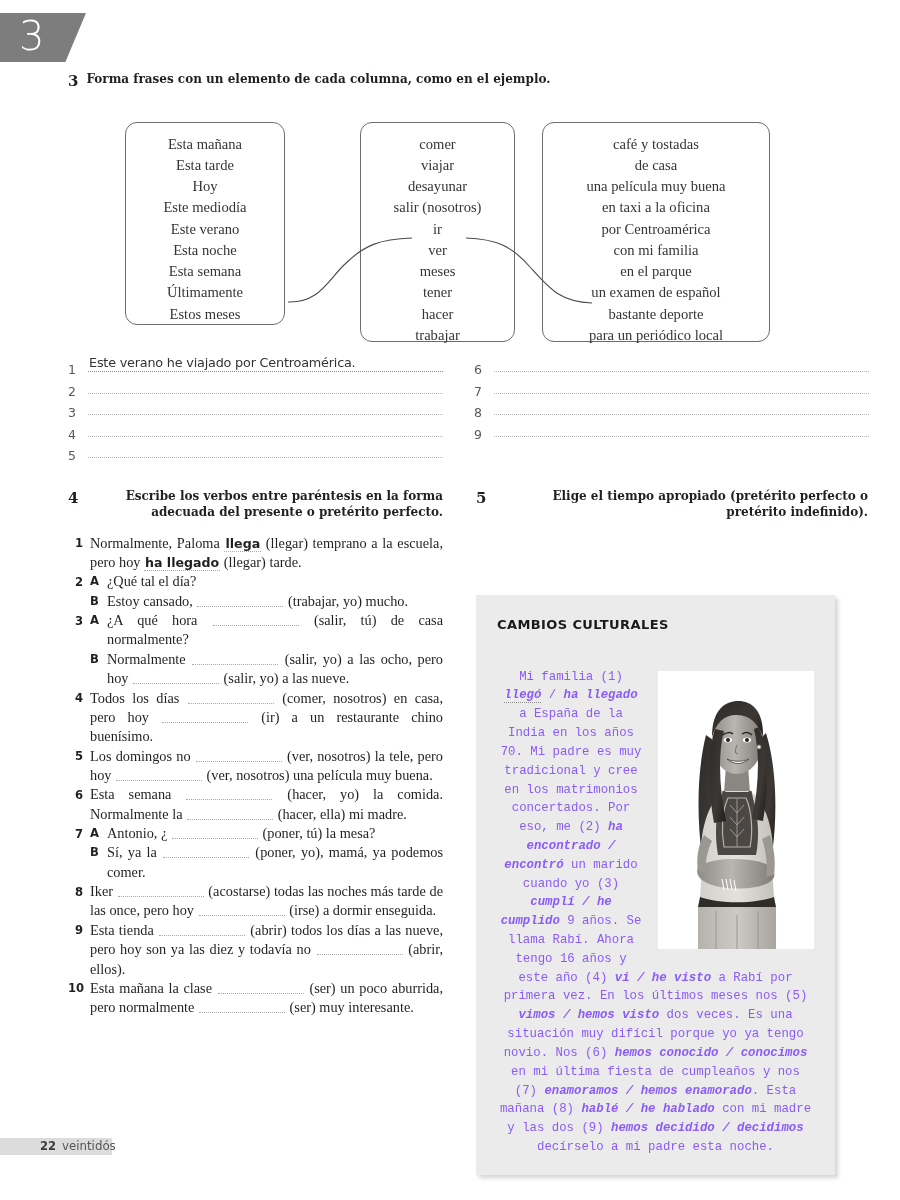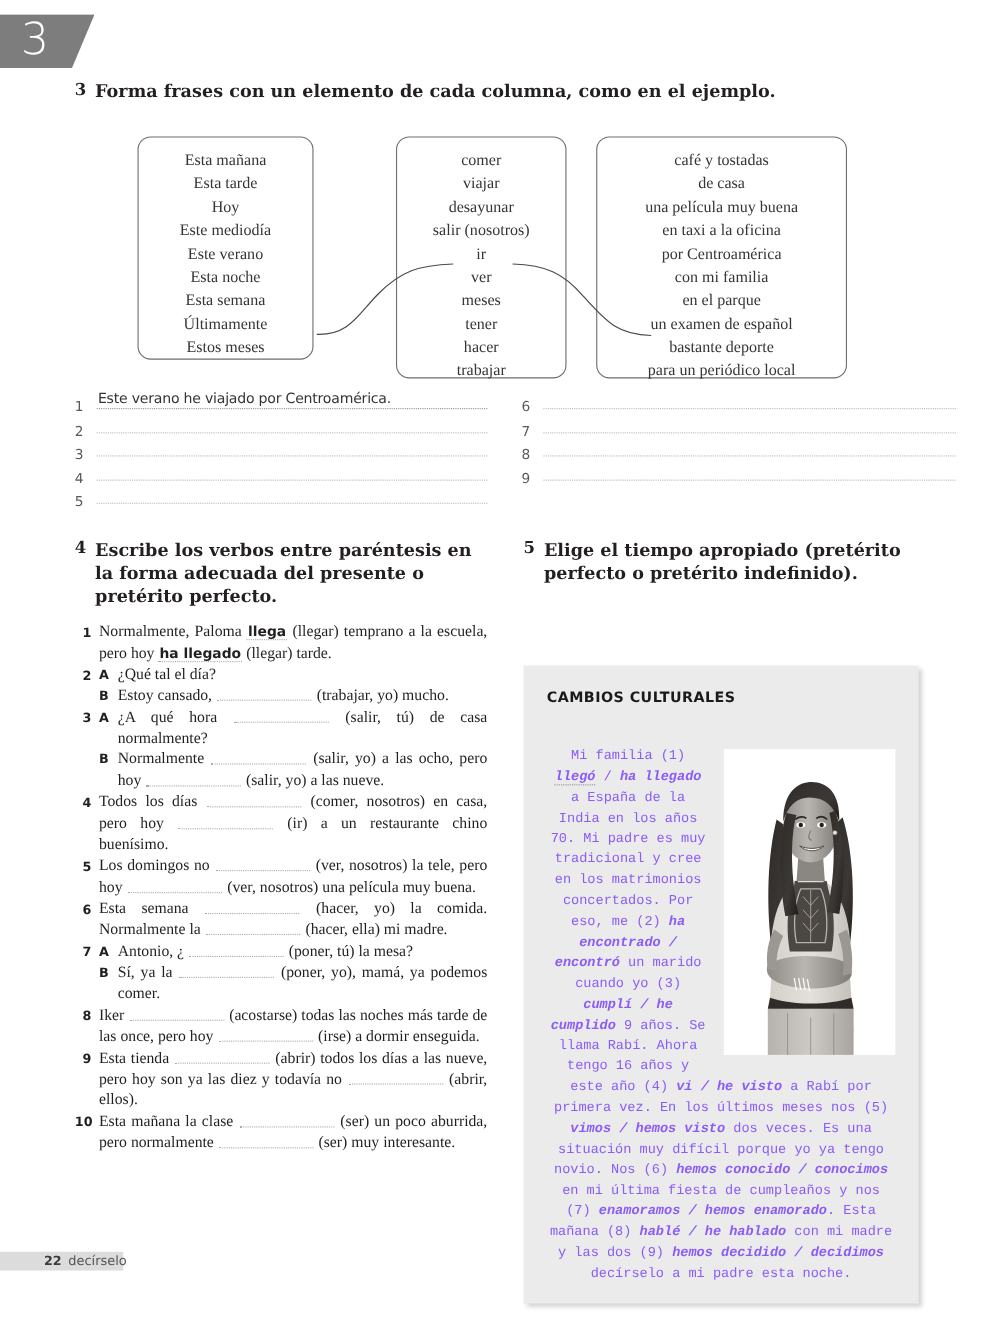--- a/index.html
+++ b/index.html
@@ -32,21 +32,21 @@
 
   
   .ex-head{display:flex;align-items:flex-start;}
   .ex-num{
     font-family:"DejaVu Serif", serif;
     font-weight:bold;font-size:15px;line-height:1.25;
     margin-right:8px;flex:none;
   }
   .ex-title{
     font-family:"DejaVu Serif", serif;
-    font-weight:bold;font-size:16px;line-height:1.32;
+    font-weight:bold;font-size:12px;line-height:1.32;text-align:right;
   }
 
   
   #ex3{position:absolute;left:68px;top:72px;width:800px;}
 
   .boxes-wrap{position:relative;margin-top:24px;height:220px;width:800px;}
   .wordbox{
     position:absolute;
     border:1px solid #6d6d6d;
     border-radius:12px;
@@ -478,14 +478,14 @@
         <circle cx="101" cy="76" r="2.1" fill="#e9e6e1" stroke="#6d6a66" stroke-width="0.7"></circle>
       </svg>
     </div>
     <div class="card-body">Mi familia (1) <span class="ansh">llegó</span> / <b>ha llegado</b> a España de la India en los años 70. Mi padre es muy tradicional y cree en los matrimonios concertados. Por eso, me (2) <b>ha encontrado / encontró</b> un marido cuando yo (3) <b>cumplí / he cumplido</b> 9 años. Se llama Rabí. Ahora tengo 16 años y este año (4) <b>vi / he visto</b> a Rabí por primera vez. En los últimos meses nos (5) <b>vimos / hemos visto</b> dos veces. Es una situación muy difícil porque yo ya tengo novio. Nos (6) <b>hemos conocido / conocimos</b> en mi última fiesta de cumpleaños y nos (7) <b>enamoramos / hemos enamorado</b>. Esta mañana (8) <b>hablé / he hablado</b> con mi madre y las dos (9) <b>hemos decidido / decidimos</b> decírselo a mi padre esta noche.</div>
   </div>
 </section>
 
 <div id="footer">
   <div class="foot-bar"></div>
   <div class="foot-num">22</div>
-  <div class="foot-word">decírselo</div>
+  <div class="foot-word">veintidós</div>
 </div>
 
 </body></html>

